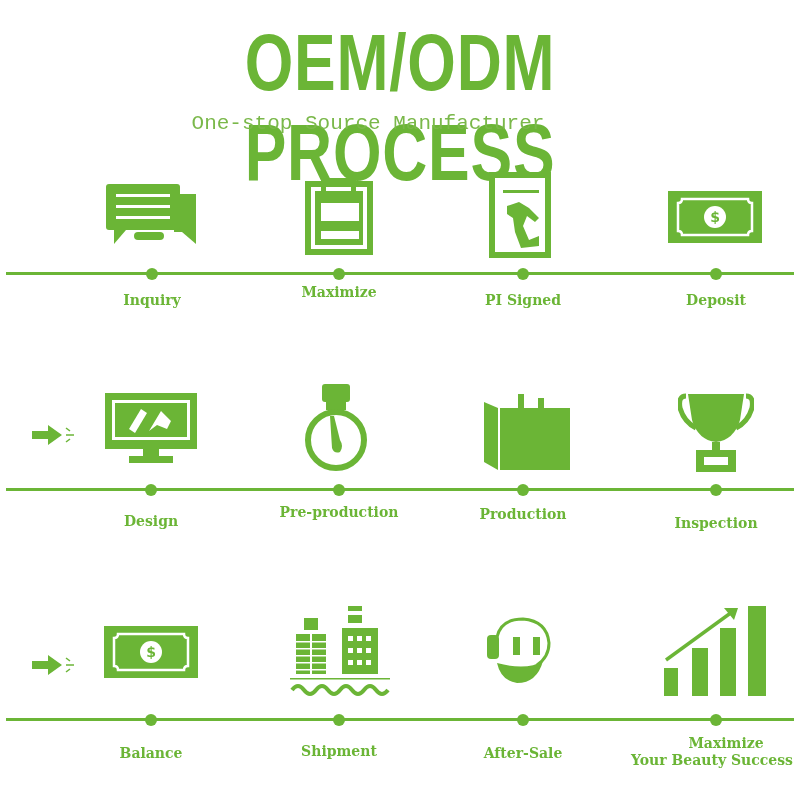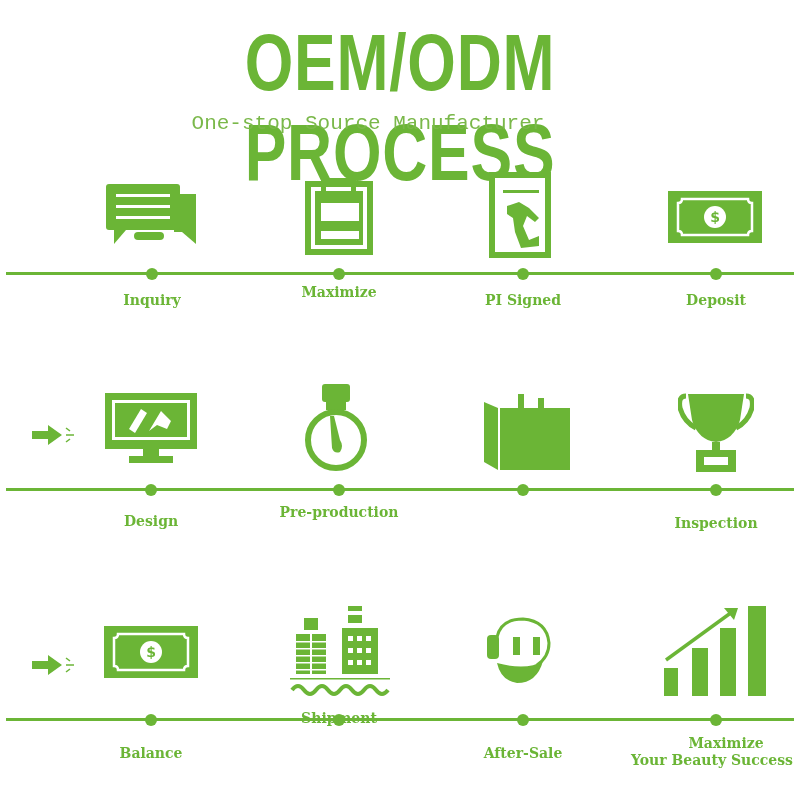--- a/index.html
+++ b/index.html
@@ -144,20 +144,21 @@
   <div class="icon" style="left:484px; top:392px;">
     <svg width="86" height="78" viewBox="0 0 86 78">
       <polygon points="0,10 14,16 14,78 0,70" fill="#6bb536"></polygon>
       <rect x="16" y="16" width="70" height="62" fill="#6bb536"></rect>
       <rect x="34" y="2" width="6" height="22" fill="#6bb536"></rect>
       <rect x="54" y="6" width="6" height="14" fill="#6bb536"></rect>
     </svg>
   </div>
   <div class="dot" style="left:523px; top:490px;"></div>
   <div class="label" style="left:523px; top:506px;">
+    <div>Production</div>
   </div>
 
   <div class="icon" style="left:678px; top:392px;">
     <svg width="76" height="80" viewBox="0 0 76 80">
       <path d="M8 4 Q0 4 2 16 Q6 30 18 36" fill="none" stroke="#6bb536" stroke-width="5"></path>
       <path d="M68 4 Q76 4 74 16 Q70 30 58 36" fill="none" stroke="#6bb536" stroke-width="5"></path>
       <path d="M10 2 L66 2 L62 28 Q56 48 38 50 Q20 48 14 28 Z" fill="#6bb536"></path>
       <rect x="34" y="50" width="8" height="10" fill="#6bb536"></rect>
       <rect x="18" y="58" width="40" height="22" fill="#6bb536"></rect>
       <rect x="26" y="65" width="24" height="8" fill="#ffffff"></rect>
@@ -217,21 +218,21 @@
           <rect x="76" y="44" width="5" height="5"></rect>
         <rect x="58" y="56" width="5" height="5"></rect>
           <rect x="67" y="56" width="5" height="5"></rect>
           <rect x="76" y="56" width="5" height="5"></rect>
       </g>
       <rect x="0" y="74" width="100" height="1.5" fill="#6bb536"></rect>
       <path d="M2 86 Q8 78 14 86 T26 86 T38 86 T50 86 T62 86 T74 86 T86 86 T98 86" fill="none" stroke="#6bb536" stroke-width="4"></path>
     </svg>
   </div>
   <div class="dot" style="left:339px; top:720px;"></div>
-  <div class="label" style="left:339px; top:710px;">
+  <div class="label" style="left:339px; top:743px;">
     <div>Shipment</div>
   </div>
 
   <div class="icon" style="left:487px; top:615px;">
     <svg width="68" height="70" viewBox="0 0 68 70">
       <path d="M10 22 Q14 4 36 4 Q60 6 62 28 Q62 42 50 50" fill="none" stroke="#6bb536" stroke-width="3"></path>
       <rect x="0" y="20" width="12" height="24" rx="4" fill="#6bb536"></rect>
       <rect x="26" y="22" width="7" height="18" fill="#6bb536"></rect>
       <rect x="46" y="22" width="7" height="18" fill="#6bb536"></rect>
       <path d="M10 48 Q40 56 56 46 Q50 68 30 68 Q14 66 10 48 Z" fill="#6bb536"></path>

